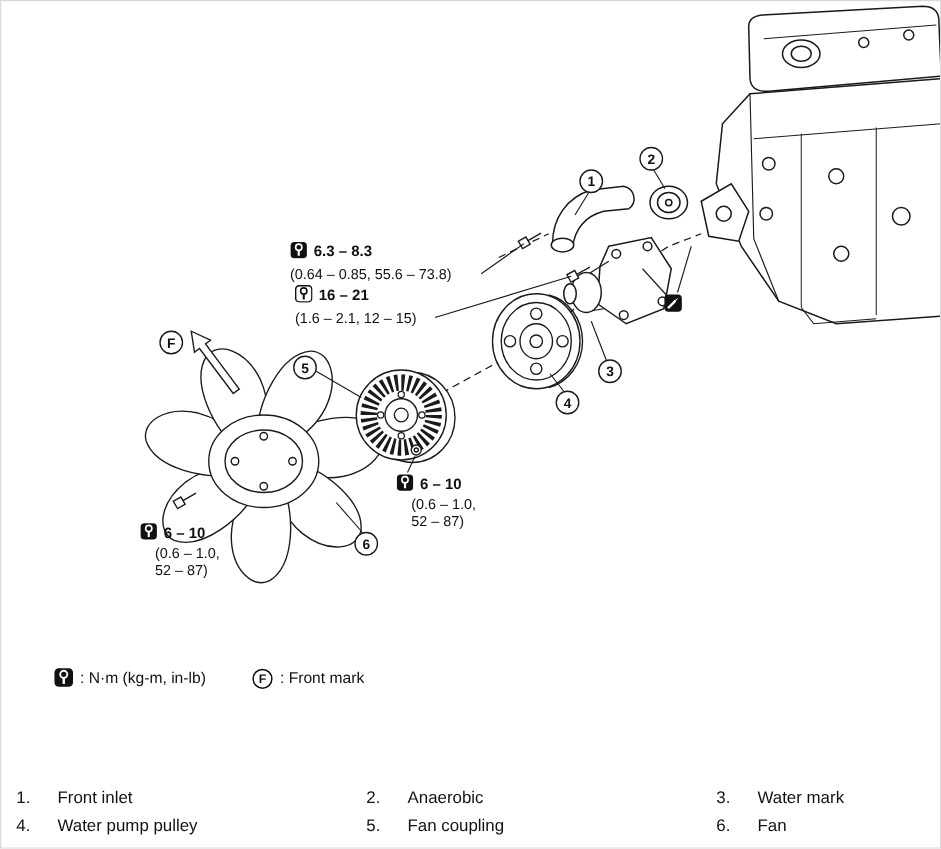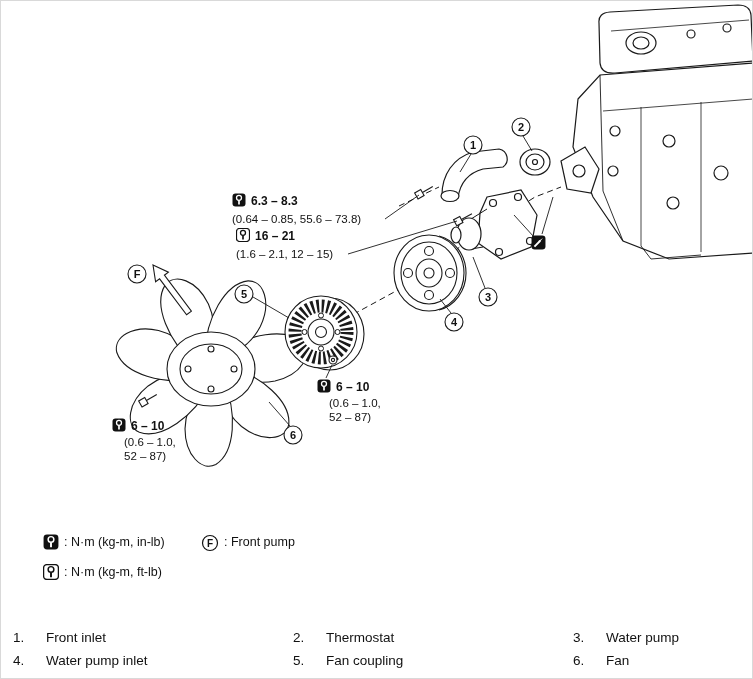--- a/index.html
+++ b/index.html
@@ -246,52 +246,46 @@
         <svg class="licon" width="16" height="16">
             <use href="#icon-inlb" width="16" height="16"></use>
           </svg>
         <span class="legend-text">: N·m (kg-m, in-lb)</span>
       </span>
       <span class="legend-item">
         <svg class="licon" width="18" height="18">
           <circle cx="9" cy="9" r="7.5" fill="#fff" stroke="#111" stroke-width="1.2"></circle>
           <text x="9" y="12.5" text-anchor="middle" font-size="10" font-weight="bold">F</text>
         </svg>
-        <span class="legend-text">: Front pump</span>
+        <span class="legend-text">: Front mark</span>
       </span>
     </div>
     <div class="legend-row">
-      <span class="legend-item col1">
-        <svg class="licon" width="16" height="16">
-            <use href="#icon-ftlb" width="16" height="16"></use>
-          </svg>
-        <span class="legend-text">: N·m (kg-m, ft-lb)</span>
-      </span>
     </div>
   </div>
 
   <div class="parts">
     <div class="parts-row">
       <span class="parts-cell c1">
         <span class="pnum">1.</span>
         <span class="pname">Front inlet</span>
       </span>
       <span class="parts-cell c2">
         <span class="pnum">2.</span>
-        <span class="pname">Thermostat</span>
+        <span class="pname">Anaerobic</span>
       </span>
       <span class="parts-cell c3">
         <span class="pnum">3.</span>
-        <span class="pname">Water pump</span>
+        <span class="pname">Water mark</span>
       </span>
     </div>
     <div class="parts-row">
       <span class="parts-cell c1">
         <span class="pnum">4.</span>
-        <span class="pname">Water pump inlet</span>
+        <span class="pname">Water pump pulley</span>
       </span>
       <span class="parts-cell c2">
         <span class="pnum">5.</span>
         <span class="pname">Fan coupling</span>
       </span>
       <span class="parts-cell c3">
         <span class="pnum">6.</span>
         <span class="pname">Fan</span>
       </span>
     </div>

